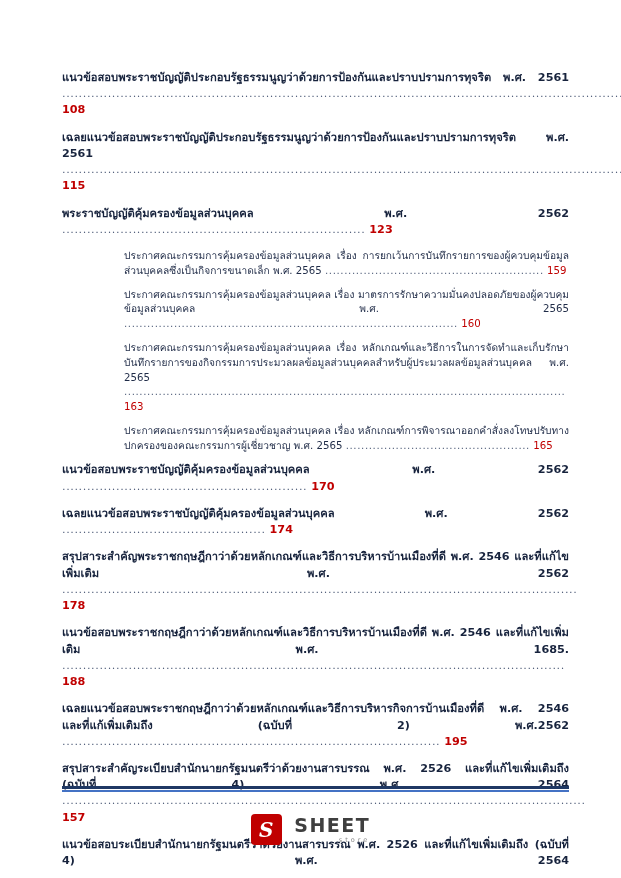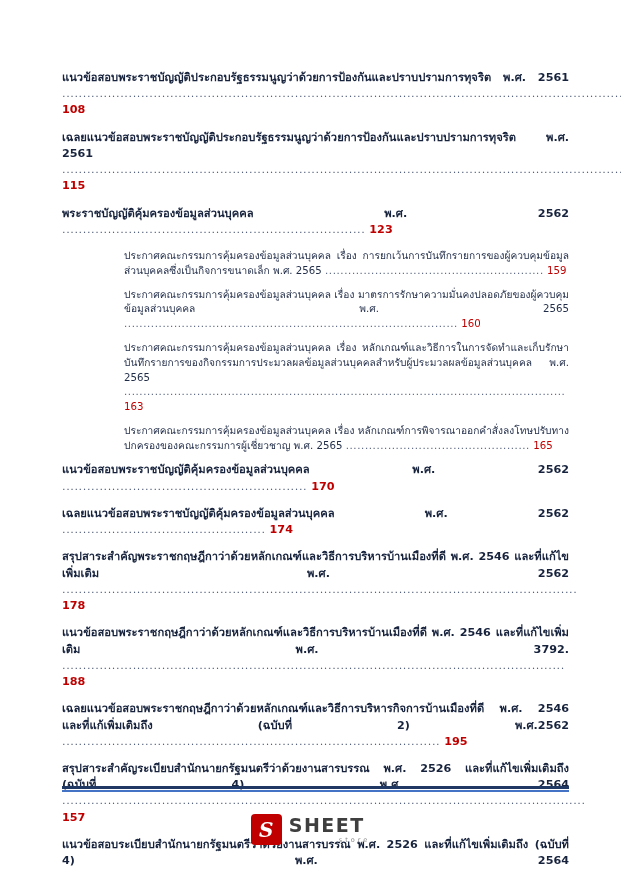--- a/index.html
+++ b/index.html
@@ -108,21 +108,21 @@
     color: #ffffff;
     font-size: 20px;
     font-weight: bold;
     font-style: italic;
     font-family: "DejaVu Serif", "Liberation Serif", serif;
     line-height: 1;
   }
   .logo-text {
     display: flex;
     flex-direction: column;
-    align-items: flex-start;
+    align-items: flex-end;
     line-height: 1;
   }
   .logo-title {
     font-size: 19px;
     font-weight: bold;
     color: #3f3f3f;
     letter-spacing: 1.5px;
   }
   .logo-sub {
     font-size: 6.5px;
@@ -163,21 +163,21 @@
       <div class="toc-entry lvl1">
         <span class="row"><span class="title-text">แนวข้อสอบพระราชบัญญัติคุ้มครองข้อมูลส่วนบุคคล พ.ศ. 2562</span> <span class="dots">...........................................................</span> <span class="pagenum">170</span></span>
       </div>
       <div class="toc-entry lvl1">
         <span class="row"><span class="title-text">เฉลยแนวข้อสอบพระราชบัญญัติคุ้มครองข้อมูลส่วนบุคคล พ.ศ. 2562</span> <span class="dots">.................................................</span> <span class="pagenum">174</span></span>
       </div>
       <div class="toc-entry lvl1">
         <span class="row"><span class="title-text">สรุปสาระสำคัญพระราชกฤษฎีกาว่าด้วยหลักเกณฑ์และวิธีการบริหารบ้านเมืองที่ดี พ.ศ. 2546 และที่แก้ไขเพิ่มเติม พ.ศ. 2562</span> <span class="dots">............................................................................................................................</span> <span class="pagenum">178</span></span>
       </div>
       <div class="toc-entry lvl1">
-        <span class="row"><span class="title-text">แนวข้อสอบพระราชกฤษฎีกาว่าด้วยหลักเกณฑ์และวิธีการบริหารบ้านเมืองที่ดี พ.ศ. 2546 และที่แก้ไขเพิ่มเติม พ.ศ. 3792.</span> <span class="dots">.........................................................................................................................</span> <span class="pagenum">188</span></span>
+        <span class="row"><span class="title-text">แนวข้อสอบพระราชกฤษฎีกาว่าด้วยหลักเกณฑ์และวิธีการบริหารบ้านเมืองที่ดี พ.ศ. 2546 และที่แก้ไขเพิ่มเติม พ.ศ. 1685.</span> <span class="dots">.........................................................................................................................</span> <span class="pagenum">188</span></span>
       </div>
       <div class="toc-entry lvl1">
         <span class="row"><span class="title-text">เฉลยแนวข้อสอบพระราชกฤษฎีกาว่าด้วยหลักเกณฑ์และวิธีการบริหารกิจการบ้านเมืองที่ดี พ.ศ. 2546 และที่แก้เพิ่มเติมถึง (ฉบับที่ 2) พ.ศ.2562</span> <span class="dots">...........................................................................................</span> <span class="pagenum">195</span></span>
       </div>
       <div class="toc-entry lvl1">
         <span class="row"><span class="title-text">สรุปสาระสำคัญระเบียบสำนักนายกรัฐมนตรีว่าด้วยงานสารบรรณ พ.ศ. 2526 และที่แก้ไขเพิ่มเติมถึง (ฉบับที่ 4) พ.ศ. 2564</span> <span class="dots">..............................................................................................................................</span> <span class="pagenum">157</span></span>
       </div>
       <div class="toc-entry lvl1">
         <span class="row"><span class="title-text">แนวข้อสอบระเบียบสำนักนายกรัฐมนตรีว่าด้วยงานสารบรรณ พ.ศ. 2526 และที่แก้ไขเพิ่มเติมถึง (ฉบับที่ 4) พ.ศ. 2564</span> <span class="dots">......................................................................................................................................</span> </span>
       </div>

